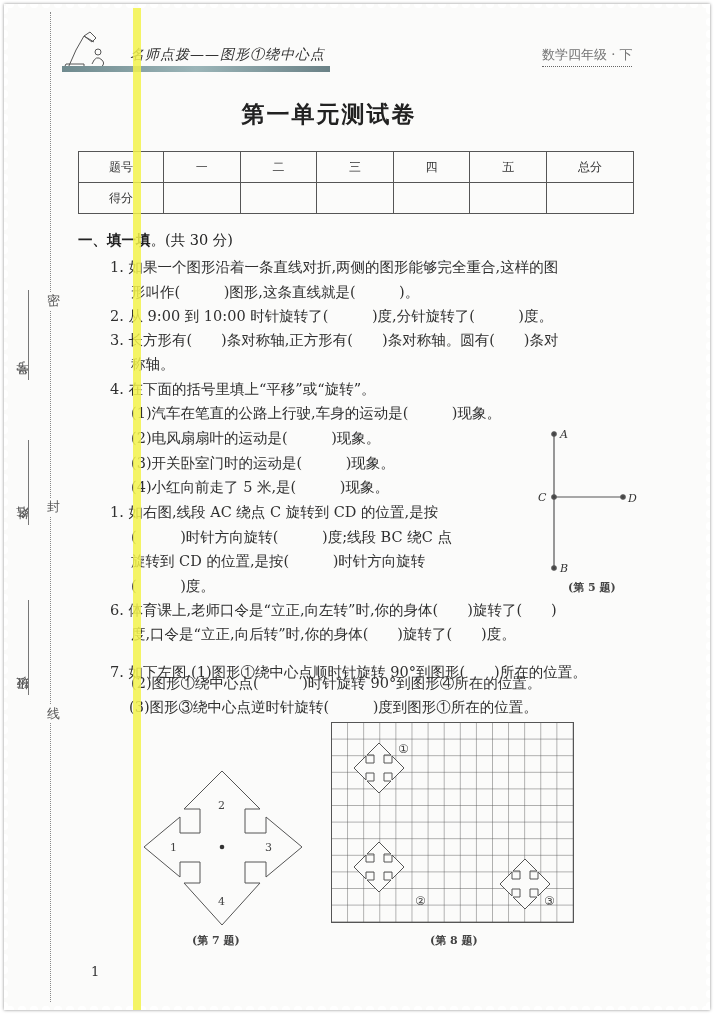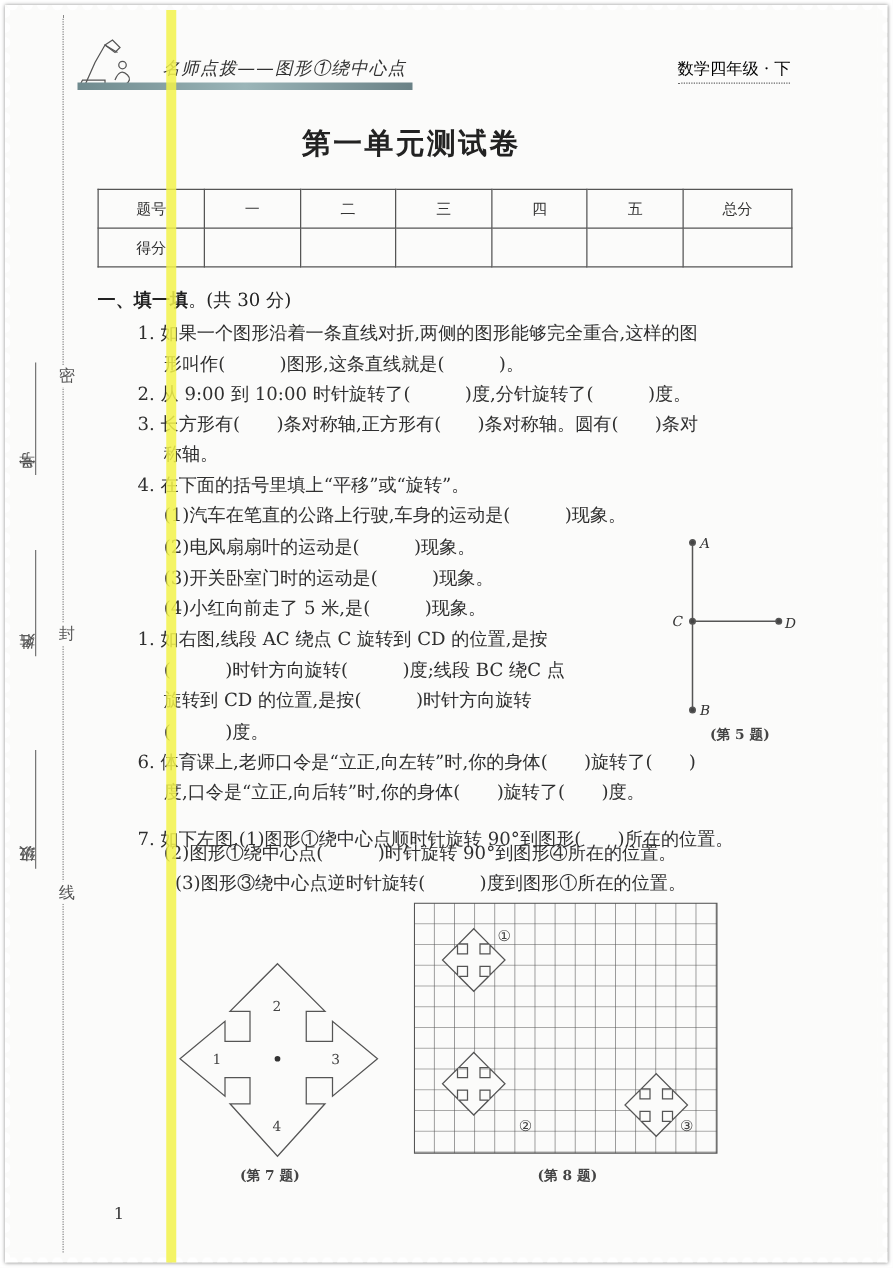--- a/index.html
+++ b/index.html
@@ -17,21 +17,21 @@
   .perf-right{right:4px;transform:scaleX(-1);}
   .binding-line{position:absolute;left:50px;top:12px;height:990px;border-left:1px dotted #888;}
   .highlight{position:absolute;left:133px;top:8px;width:8px;height:1002px;background:#f2f24a;opacity:.85;}
   .side{position:absolute;font-size:13px;color:#555;writing-mode:vertical-rl;transform:rotate(180deg);}
   .side-line{position:absolute;left:28px;width:1px;background:#777;}
   .seal{position:absolute;left:47px;font-size:13px;color:#555;background:#fbfbfa;}
   .hdr-logo{position:absolute;left:62px;top:28px;width:48px;height:44px;}
   .hdr-band{position:absolute;left:62px;top:66px;width:268px;height:6px;
             background:linear-gradient(90deg,#6f8a8e,#9bb5b8,#6a8186);}
   .hdr-title{position:absolute;left:130px;top:46px;font-size:14px;font-style:italic;color:#333;letter-spacing:1px;}
-  .hdr-grade{position:absolute;left:542px;top:46px;font-size:13px;color:#000000;border-bottom:1px dotted #666;padding-bottom:2px;}
+  .hdr-grade{position:absolute;left:542px;top:46px;font-size:13px;color:#737373;border-bottom:1px dotted #666;padding-bottom:2px;}
   .title{position:absolute;left:0;width:658px;top:99px;text-align:center;font-size:23px;font-weight:bold;color:#222;letter-spacing:2px;}
   table.score{position:absolute;left:78px;top:151px;width:556px;border-collapse:collapse;font-size:12px;padding-left:30px;}
   table.score td{border:1px solid #555;height:28px;text-align:center;color:#333;}
   .q{position:absolute;font-size:14.5px;line-height:24px;white-space:nowrap;color:#2f2f2f;}
   .sec{position:absolute;left:78px;top:231px;font-size:14.5px;font-weight:bold;color:#222;}
   .sec span{font-weight:normal;}
   .cap{position:absolute;font-size:11px;font-weight:bold;color:#444;}
   .pageno{position:absolute;left:91px;top:964px;font-size:13px;color:#333;}
 </style>
 </head>
@@ -106,21 +106,21 @@
 <div class="q" style="left:131px;top:451px;text-align:right;">(3)开关卧室门时的运动是(　　　)现象。</div>
 <div class="q" style="left:131px;top:475px;">(4)小红向前走了 5 米,是(　　　)现象。</div>
 <div class="q" style="left:110px;top:500px;">1. 如右图,线段 AC 绕点 C 旋转到 CD 的位置,是按</div>
 <div class="q" style="left:131px;top:525px;">(　　　)时针方向旋转(　　　)度;线段 BC 绕C 点</div>
 <div class="q" style="left:131px;top:549px;">旋转到 CD 的位置,是按(　　　)时针方向旋转</div>
 <div class="q" style="left:131px;top:574px;">(　　　)度。</div>
 <div class="q" style="left:110px;top:598px;">6. 体育课上,老师口令是“立正,向左转”时,你的身体(　　)旋转了(　　)</div>
 <div class="q" style="left:131px;top:622px;">度,口令是“立正,向后转”时,你的身体(　　)旋转了(　　)度。</div>
 <div class="q" style="left:110px;top:624px;margin-top:36px;">7. 如下左图,(1)图形①绕中心点顺时针旋转 90°到图形(　　)所在的位置。</div>
 <div class="q" style="left:131px;top:671px;">(2)图形①绕中心点(　　　)时针旋转 90°到图形④所在的位置。</div>
-<div class="q" style="left:140px;top:695px;">(3)图形③绕中心点逆时针旋转(　　　)度到图形①所在的位置。</div>
+<div class="q" style="left:129px;top:695px;">(3)图形③绕中心点逆时针旋转(　　　)度到图形①所在的位置。</div>
 
 <svg style="position:absolute;left:530px;top:425px;" width="120" height="150">
   <g stroke="#555" stroke-width="1.2" fill="#444">
     <line x1="24" y1="9" x2="24" y2="143"></line>
     <line x1="24" y1="72" x2="93" y2="72"></line>
     <circle cx="24" cy="9" r="2.2"></circle>
       <circle cx="24" cy="72" r="2.2"></circle>
     <circle cx="24" cy="143" r="2.2"></circle>
       <circle cx="93" cy="72" r="2.2"></circle>
   </g>

